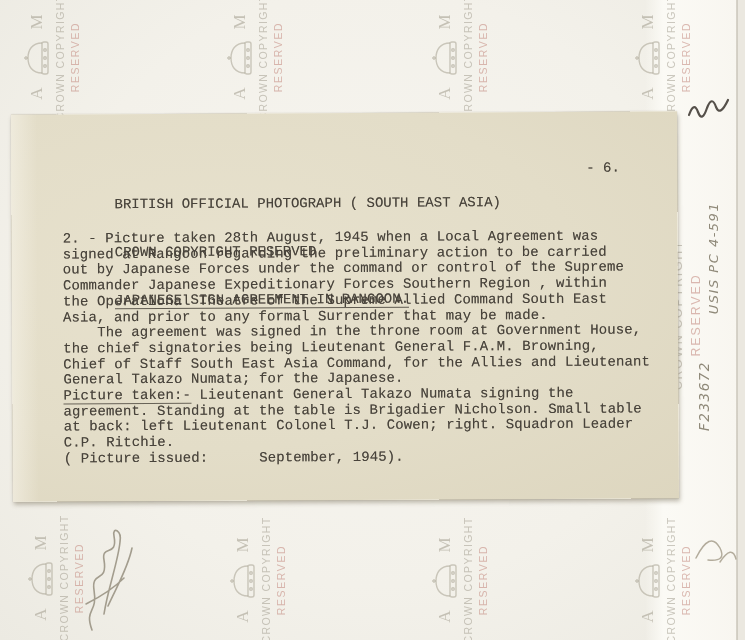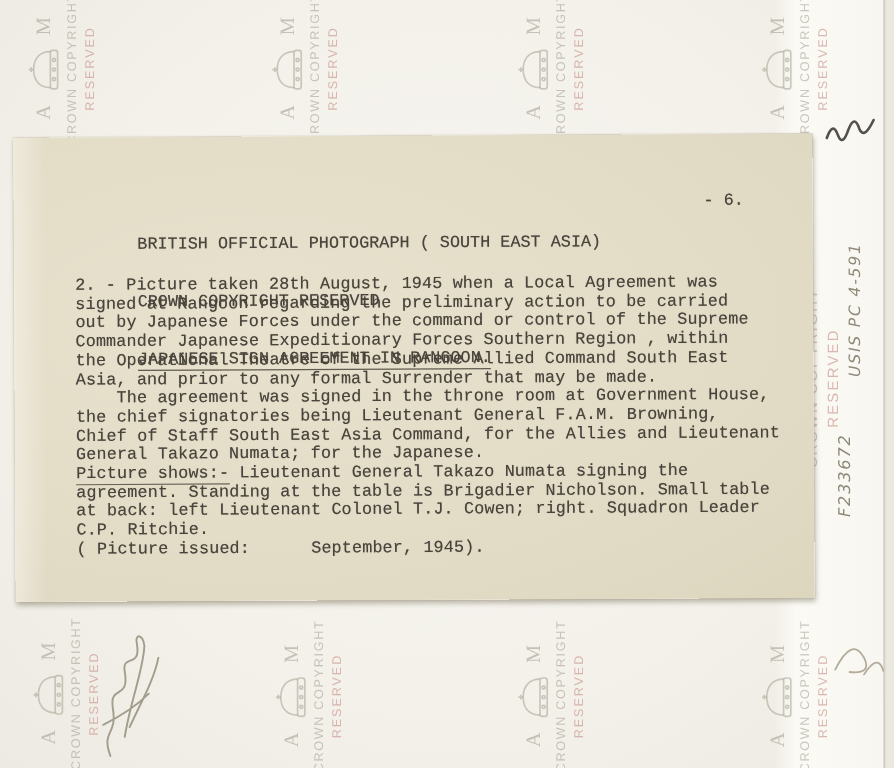--- a/index.html
+++ b/index.html
@@ -260,21 +260,21 @@
       <pre>2. - Picture taken 28th August, 1945 when a Local Agreement was
 signed at Rangoon regarding the preliminary action to be carried
 out by Japanese Forces under the command or control of the Supreme
 Commander Japanese Expeditionary Forces Southern Region , within
 the Operational Theatre of the Supreme Allied Command South East
 Asia, and prior to any formal Surrender that may be made.</pre>
       <pre>    The agreement was signed in the throne room at Government House,
 the chief signatories being Lieutenant General F.A.M. Browning,
 Chief of Staff South East Asia Command, for the Allies and Lieutenant
 General Takazo Numata; for the Japanese.</pre>
-      <div style="white-space:pre;"><span class="underlined">Picture shows:-</span><span> Lieutenant General Takazo Numata signing the</span></div>
+      <div style="white-space:pre;"><span class="underlined">Picture taken:-</span><span> Lieutenant General Takazo Numata signing the</span></div>
       <pre>agreement. Standing at the table is Brigadier Nicholson. Small table
 at back: left Lieutenant Colonel T.J. Cowen; right. Squadron Leader
 C.P. Ritchie.</pre>
       <pre class="issued-line">( Picture issued:      September, 1945).</pre>
     </div>
   </div>
 
   <div class="handwritten hw-1">USIS PC 4-591</div>
   <div class="handwritten hw-2">F233672</div>
 

